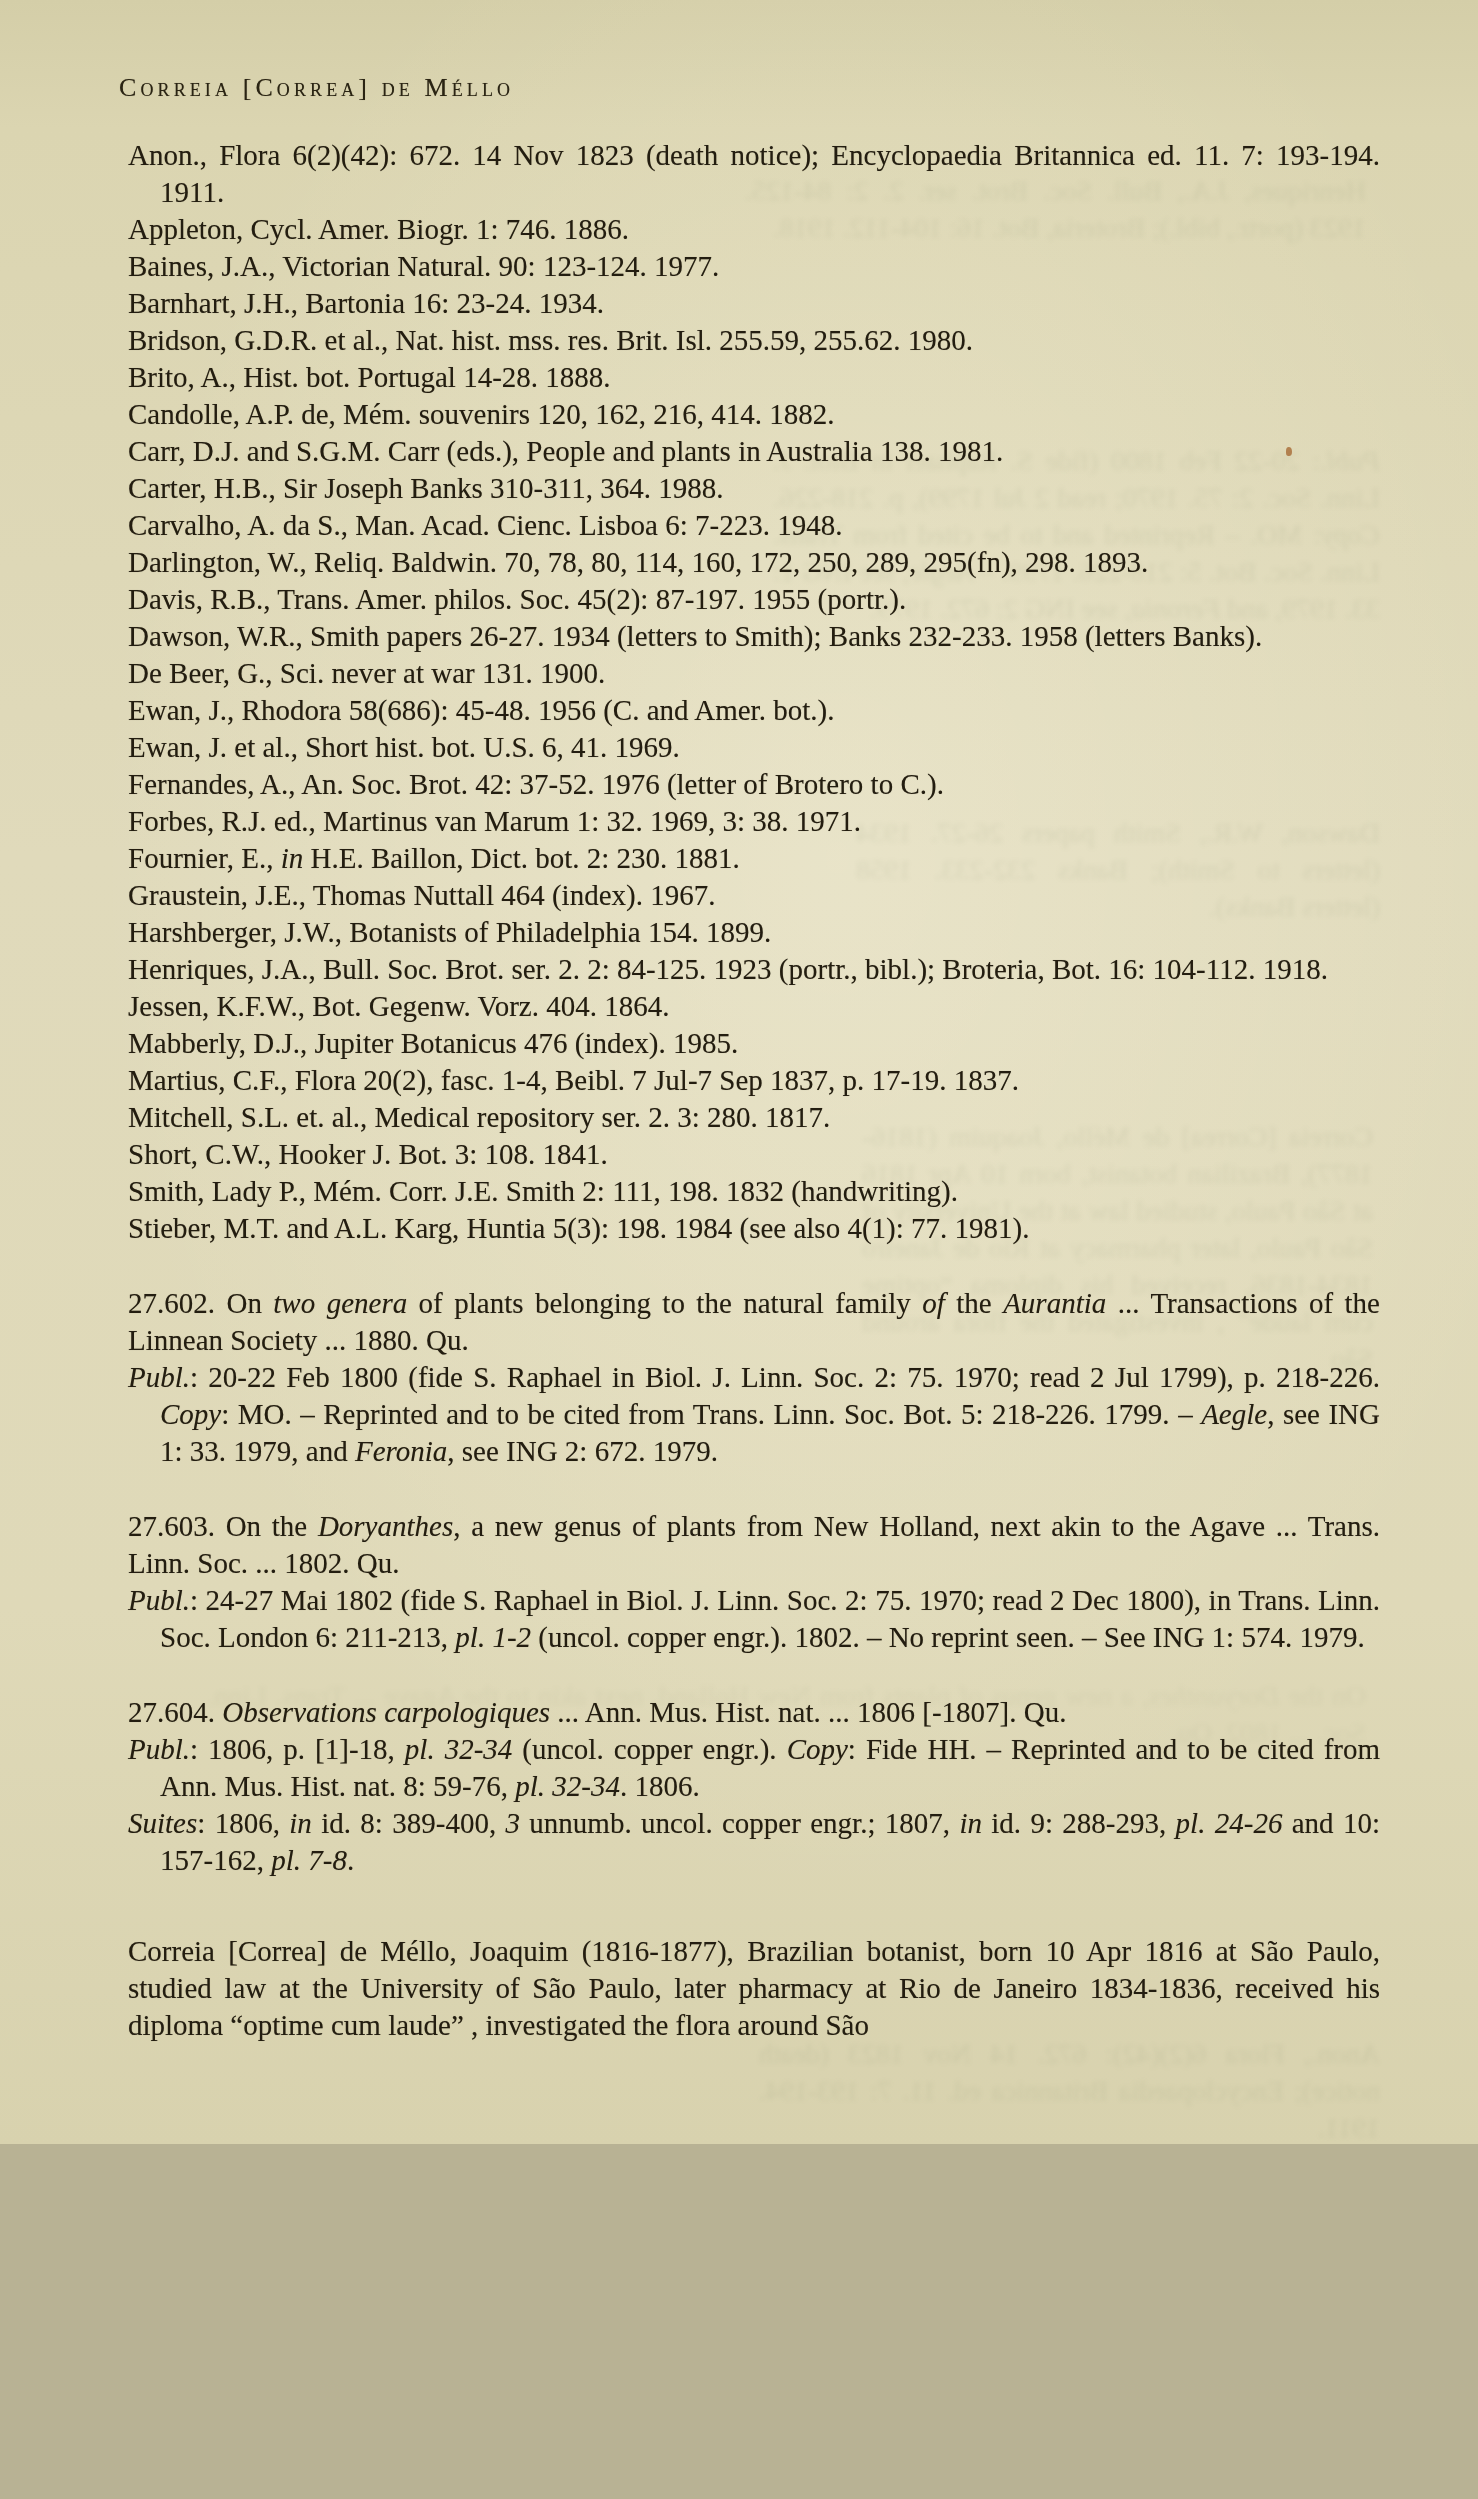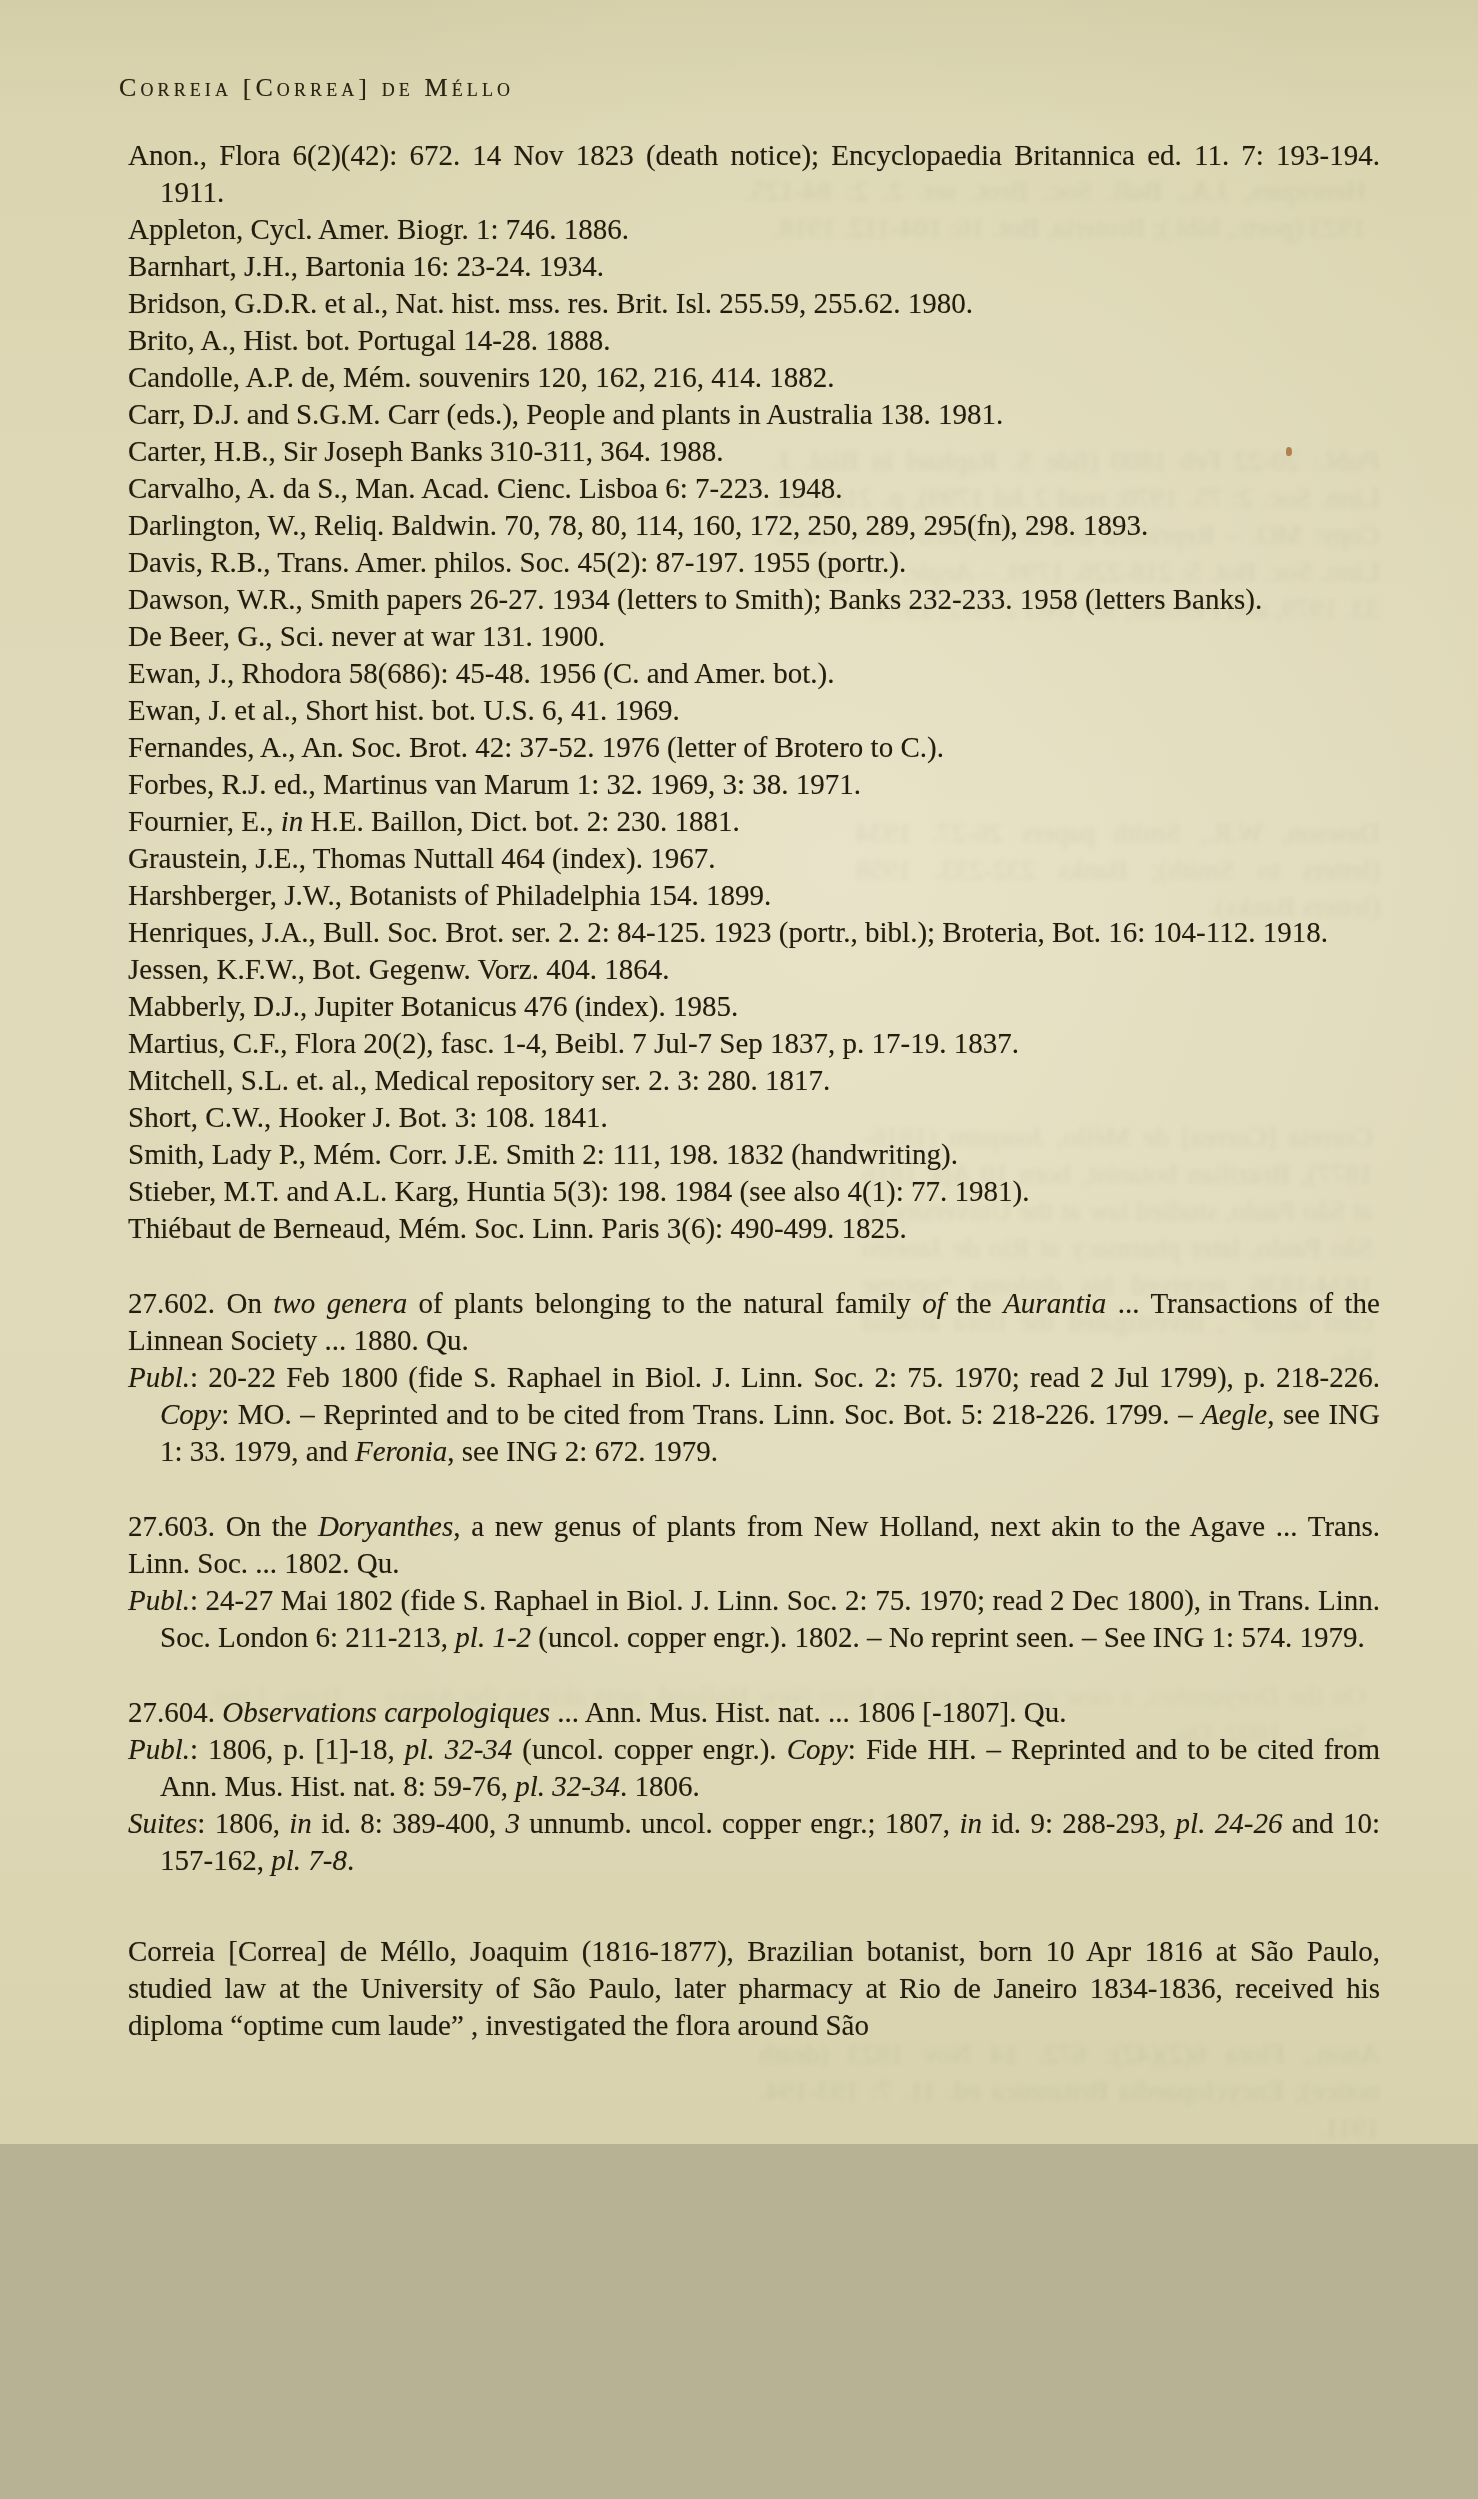--- a/index.html
+++ b/index.html
@@ -68,20 +68,21 @@
   <div class="running-header">Correia [Correa] de Méllo</div>
 
   <div class="text-block">
 
     <div class="biblio">
 
         <p class="hang">Anon., Flora 6(2)(42): 672. 14 Nov 1823 (death notice); Encyclopaedia Britannica ed. 11. 7: 193-194. 1911.</p>
 
         <p class="hang">Appleton, Cycl. Amer. Biogr. 1: 746. 1886.</p>
 
+        <p class="hang">Baines, J.A., Victorian Natural. 90: 123-124. 1977.</p>
 
         <p class="hang">Barnhart, J.H., Bartonia 16: 23-24. 1934.</p>
 
         <p class="hang">Bridson, G.D.R. et al., Nat. hist. mss. res. Brit. Isl. 255.59, 255.62. 1980.</p>
 
         <p class="hang">Brito, A., Hist. bot. Portugal 14-28. 1888.</p>
 
         <p class="hang">Candolle, A.P. de, Mém. souvenirs 120, 162, 216, 414. 1882.</p>
 
         <p class="hang">Carr, D.J. and S.G.M. Carr (eds.), People and plants in Australia 138. 1981.</p>
@@ -121,21 +122,20 @@
         <p class="hang">Martius, C.F., Flora 20(2), fasc. 1-4, Beibl. 7 Jul-7 Sep 1837, p. 17-19. 1837.</p>
 
         <p class="hang">Mitchell, S.L. et. al., Medical repository ser. 2. 3: 280. 1817.</p>
 
         <p class="hang">Short, C.W., Hooker J. Bot. 3: 108. 1841.</p>
 
         <p class="hang">Smith, Lady P., Mém. Corr. J.E. Smith 2: 111, 198. 1832 (handwriting).</p>
 
         <p class="hang">Stieber, M.T. and A.L. Karg, Huntia 5(3): 198. 1984 (see also 4(1): 77. 1981).</p>
 
-        <p class="hang">Thiébaut de Berneaud, Mém. Soc. Linn. Paris 3(6): 490-499. 1825.</p>
       </div>
 
     <div class="works">
 
         <article class="work">
           <p class="work-heading"><span class="bd">27.602.</span><span><span> On </span><span class="it">two genera</span><span> of plants belonging to the natural family </span><span class="it">of</span><span> the </span><span class="it">Aurantia</span><span> ... Transactions of the Linnean Society ... 1880. Qu.</span></span></p>
           <div class="work-paragraphs">
 
               <p class="hang"><span class="it">Publ.</span><span>: 20-22 Feb 1800 (fide S. Raphael in Biol. J. Linn. Soc. 2: 75. 1970; read 2 Jul 1799), p. 218-226. </span><span class="it">Copy</span><span>: MO. – Reprinted and to be cited from Trans. Linn. Soc. Bot. 5: 218-226. 1799. – </span><span class="it">Aegle</span><span>, see ING 1: 33. 1979, and </span><span class="it">Feronia</span><span>, see ING 2: 672. 1979.</span></p>
             </div>

